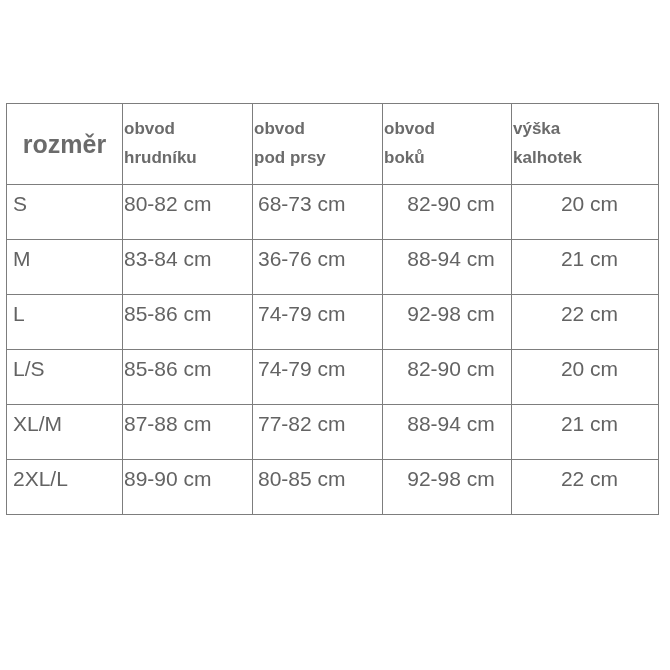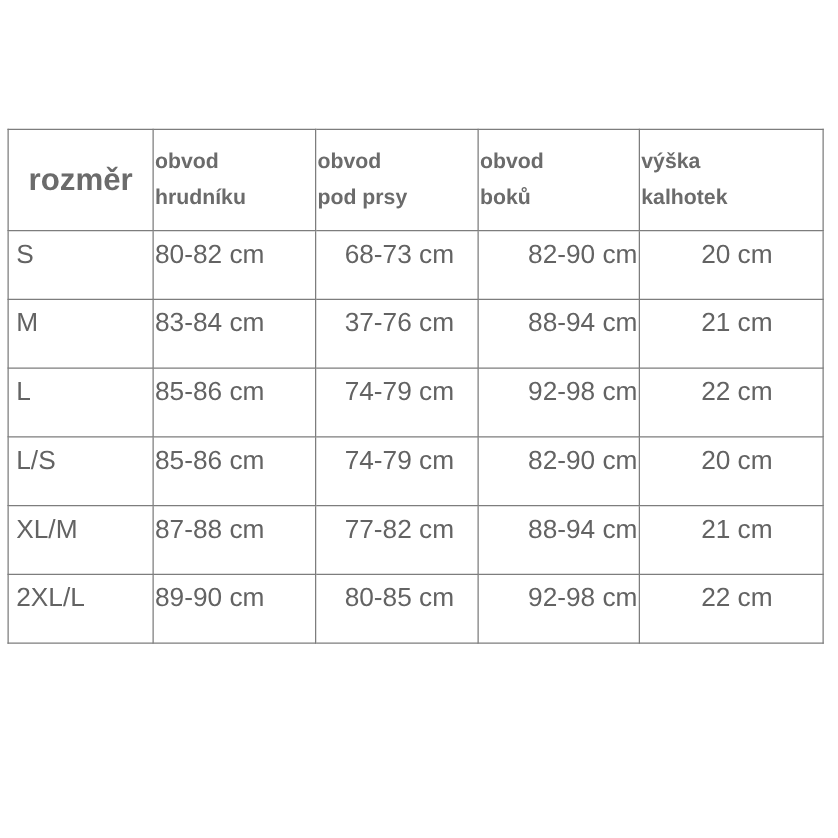--- a/index.html
+++ b/index.html
@@ -52,22 +52,22 @@
   }
   .size-table tbody tr { height: 55px; }
   .size-table tbody td {
     font-size: 21px;
     vertical-align: top;
     padding-top: 7px;
     line-height: 1.1;
   }
   td.size-cell   { text-align: left;   padding-left: 6px;  }
   td.chest-cell  { text-align: left; }
-  td.bust-cell   { text-align: center;   padding-left: 5px;  }
-  td.hips-cell   { text-align: right;   padding-left: 9px;  }
+  td.bust-cell   { text-align: left;   padding-left: 5px;  }
+  td.hips-cell   { text-align: center;   padding-left: 9px;  }
   td.height-cell { text-align: center;   padding-left: 10px; }
 </style>
 </head>
 <body>
 
 <div class="canvas">
   <table class="size-table">
     <colgroup>
       <col class="c0">
         <col class="c1">
@@ -100,21 +100,21 @@
       <tr>
         <td class="size-cell">S</td>
         <td class="chest-cell">80-82 cm</td>
         <td class="bust-cell">68-73 cm</td>
         <td class="hips-cell">82-90 cm</td>
         <td class="height-cell">20 cm</td>
       </tr>
       <tr>
         <td class="size-cell">M</td>
         <td class="chest-cell">83-84 cm</td>
-        <td class="bust-cell">37-76 cm</td>
+        <td class="bust-cell">36-76 cm</td>
         <td class="hips-cell">88-94 cm</td>
         <td class="height-cell">21 cm</td>
       </tr>
       <tr>
         <td class="size-cell">L</td>
         <td class="chest-cell">85-86 cm</td>
         <td class="bust-cell">74-79 cm</td>
         <td class="hips-cell">92-98 cm</td>
         <td class="height-cell">22 cm</td>
       </tr>

